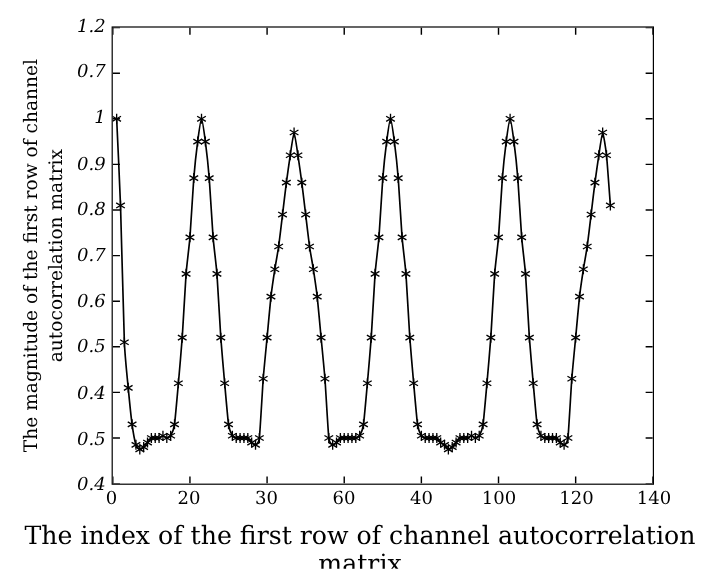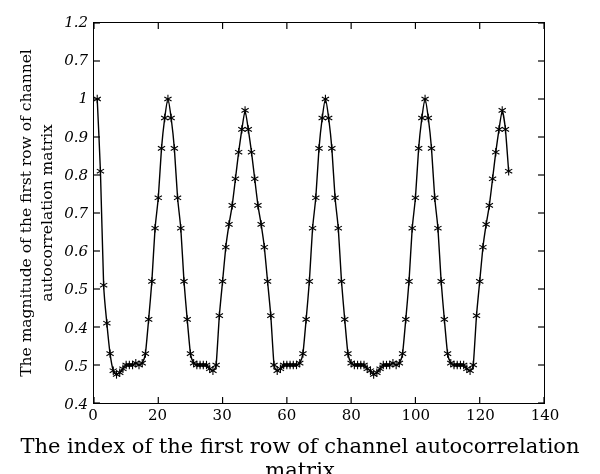--- a/index.html
+++ b/index.html
@@ -110,21 +110,21 @@
     <span style="top:20%">1</span>
     <span style="top:10%">0.7</span>
     <span style="top:0%">1.2</span>
   </div>
 
   <div class="xlabels">
     <span style="left:0%">0</span>
     <span style="left:14.2857%">20</span>
     <span style="left:28.5714%">30</span>
     <span style="left:42.8571%">60</span>
-    <span style="left:57.1428%">80</span>
+    <span style="left:57.1428%">40</span>
     <span style="left:71.4285%">100</span>
     <span style="left:85.7142%">120</span>
     <span style="left:100%">140</span>
   </div>
 
   <div id="plot-area">
     <svg id="data-svg" viewBox="0 0 452 382" preserveAspectRatio="none">
       <g id="ticks">
           <line x1="0" y1="382" x2="0" y2="376" stroke="#000" stroke-width="1.2"></line>
           <line x1="0" y1="0" x2="0" y2="6" stroke="#000" stroke-width="1.2"></line>

